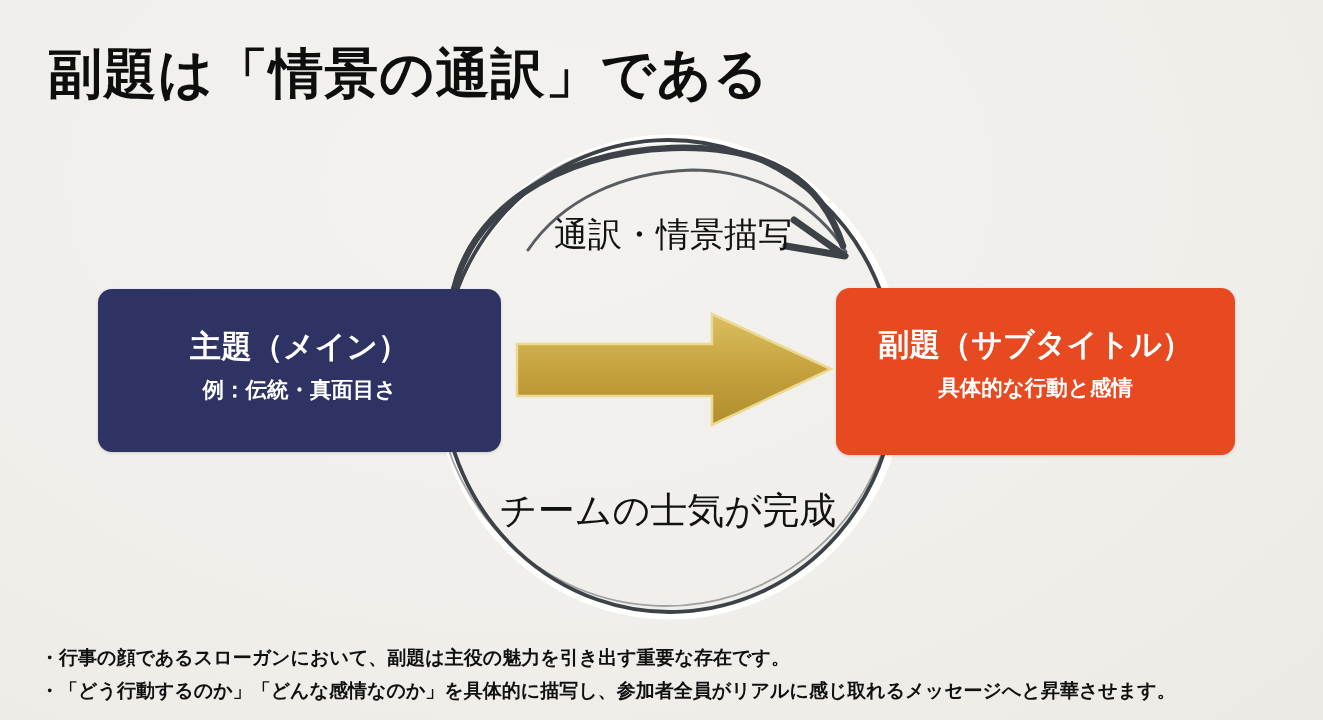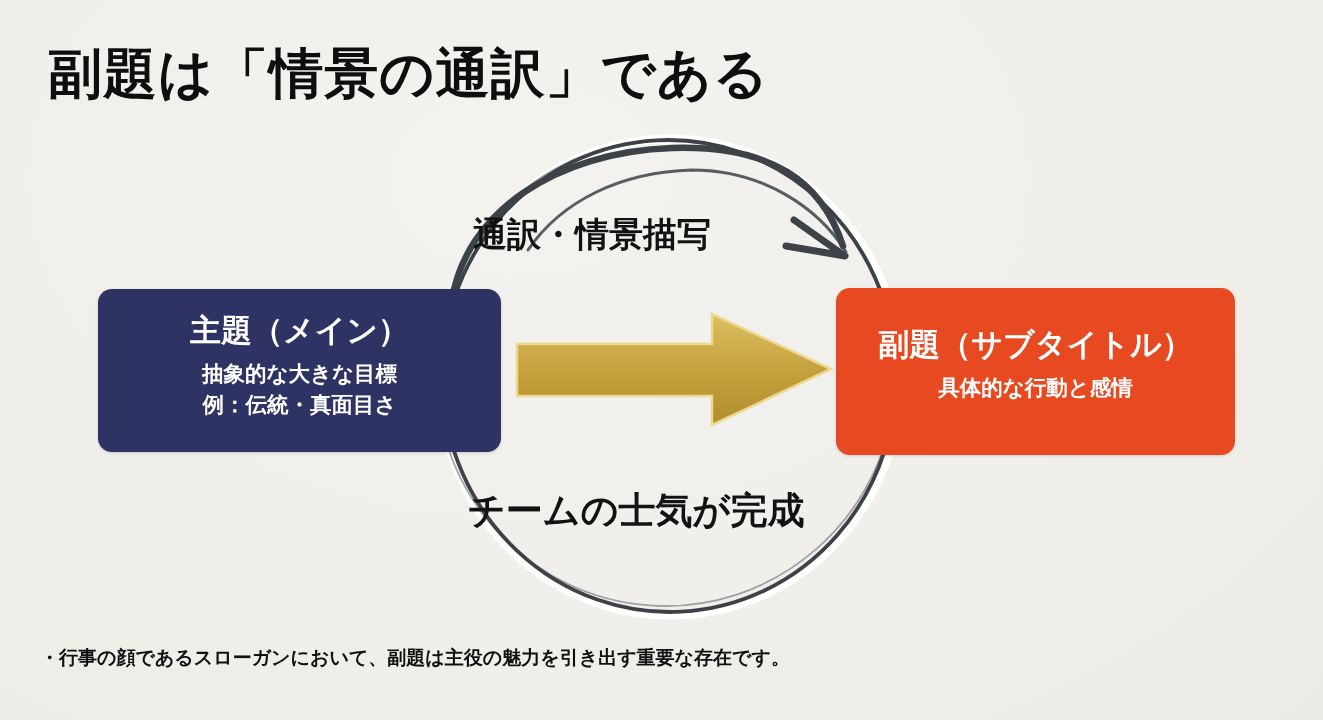--- a/index.html
+++ b/index.html
@@ -12,22 +12,22 @@
     background:#f1f0ec;
     background-image:radial-gradient(ellipse at 40% 25%, #f3f2ee 0%, #f0efeb 55%, #eceae4 100%);
   }
   .title{
     position:absolute;left:48px;top:38px;
     font-size:54px;font-weight:800;color:#0e0e0e;letter-spacing:1px;
     white-space:nowrap;
   }
   .diagram-svg{position:absolute;left:0;top:0;z-index:1;}
   .cycle-label{
-    position:absolute;z-index:3;text-align:left;
-    font-weight:700;color:#121212;white-space:nowrap;
+    position:absolute;z-index:3;text-align:center;
+    font-weight:400;color:#121212;white-space:nowrap;
   }
   .cycle-label.top{left:473px;top:212px;width:400px;font-size:34px;}
   .cycle-label.bottom{left:468px;top:486px;width:400px;font-size:37px;}
   .node{
     position:absolute;z-index:2;border-radius:14px;
     display:flex;flex-direction:column;align-items:center;justify-content:center;
     color:#ffffff;text-align:center;
     box-shadow:0 1px 3px rgba(40,40,40,0.18);
   }
   .node-main{left:98px;top:289px;width:403px;height:163px;padding-bottom:10px;box-sizing:border-box;}
@@ -70,26 +70,26 @@
 
     <polygon points="517,344 712,344 712,314 831,369 712,425 712,396 517,396" fill="url(#goldGrad)" stroke-width="2.5" stroke-linejoin="miter" stroke="#ecd88e"></polygon>
   </svg>
 
   <div class="cycle-label top">通訳・情景描写</div>
 
   <div class="cycle-label bottom">チームの士気が完成</div>
 
   <div class="node node-main" style="background: rgb(46, 51, 100);">
     <div class="node-title">主題（メイン）</div>
-    <div class="node-line">抽象的な大きな目標</div>
     <div class="node-line">例：伝統・真面目さ</div>
   </div>
 
   <div class="node node-sub" style="background: rgb(231, 73, 32);">
     <div class="node-title">副題（サブタイトル）</div>
     <div class="node-line">具体的な行動と感情</div>
   </div>
 
   <div class="notes">
     <div class="note-line">・行事の顔であるスローガンにおいて、副題は主役の魅力を引き出す重要な存在です。</div>
+    <div class="note-line">・「どう行動するのか」「どんな感情なのか」を具体的に描写し、参加者全員がリアルに感じ取れるメッセージへと昇華させます。</div>
   </div>
 
 </div>
 
 </body></html>

